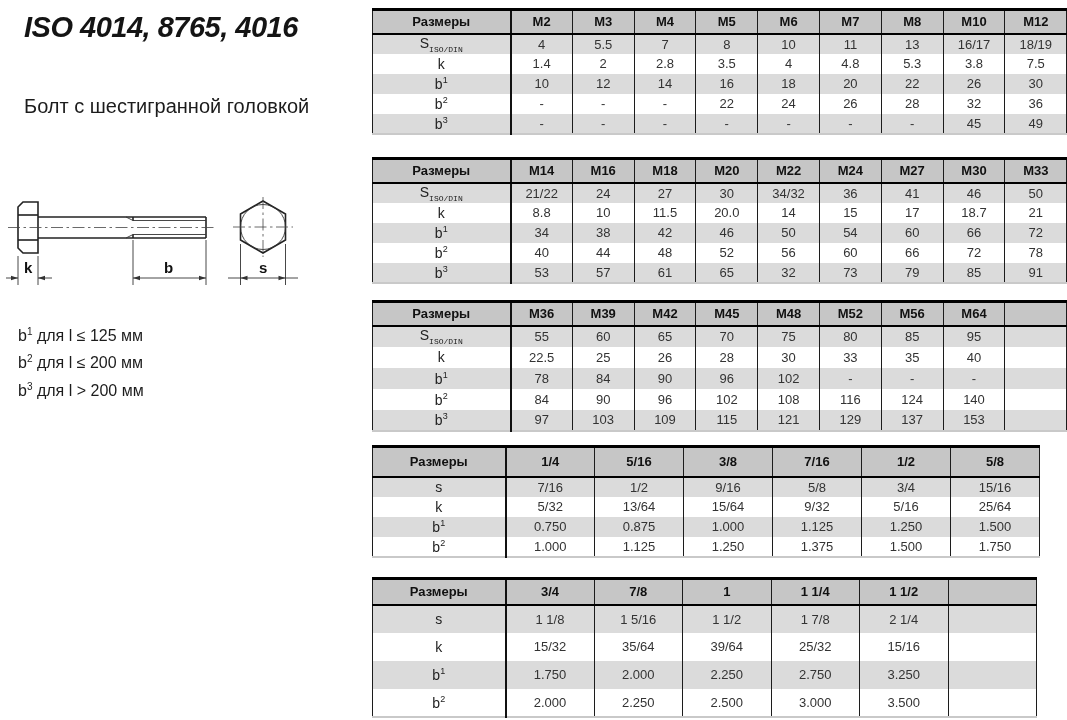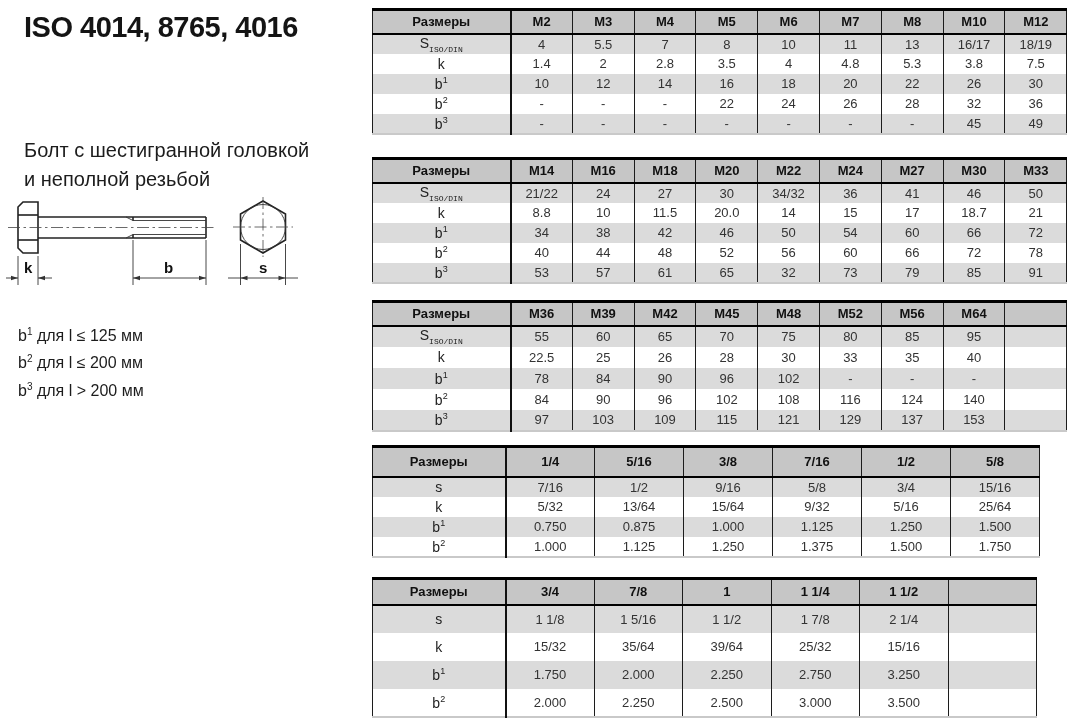--- a/index.html
+++ b/index.html
@@ -4,26 +4,26 @@
 <style>
   html,body { margin:0; padding:0; }
   body {
     width:1067px; height:720px; position:relative;
     background:#ffffff; overflow:hidden;
     font-family:"Liberation Sans", sans-serif;
     color:#1a1a1a;
   }
 
   
-  .title-block { position:absolute; left:24px; top:8px; }
+  .title-block { position:absolute; left:24px; top:8px;font-style:italic; }
   .title-line {
     font-size:29px; font-weight:bold; letter-spacing:-0.5px;
     line-height:38px; color:#141414; white-space:nowrap;
   }
-  .subtitle-block { position:absolute; left:24px; top:92px;margin-top:44px; }
+  .subtitle-block { position:absolute; left:24px; top:92px; }
   .subtitle-line { font-size:20px; line-height:29px; color:#1c1c1c; white-space:nowrap; }
 
   .drawing-wrap { position:absolute; left:6px; top:190px; width:310px; height:112px; }
 
   .footnotes { position:absolute; left:18px; top:320px; font-size:16px; line-height:23px; color:#1c1c1c; }
   .footnotes sup { font-size:10px; }
 
   
   .dim-table {
     position:absolute; left:372px;
@@ -55,21 +55,20 @@
 </style>
 </head>
 <body>
 
 <div class="title-block">
   <div class="title-line">ISO 4014, 8765, 4016</div>
 </div>
 
 <div class="subtitle-block">
   <div class="subtitle-line">Болт с шестигранной головкой</div>
-  <div class="subtitle-line">и неполной резьбой</div>
 </div>
 
 <div class="drawing-wrap">
   <svg width="310" height="112" viewBox="0 0 310 112">
 
     <g>
       <path class="obj" d="M 32,12 L 17,12 L 12,17 L 12,58 L 17,63 L 32,63 Z"></path>
       <line class="obj" x1="12" y1="25" x2="32" y2="25"></line>
       <line class="obj" x1="12" y1="50" x2="32" y2="50"></line>
 

